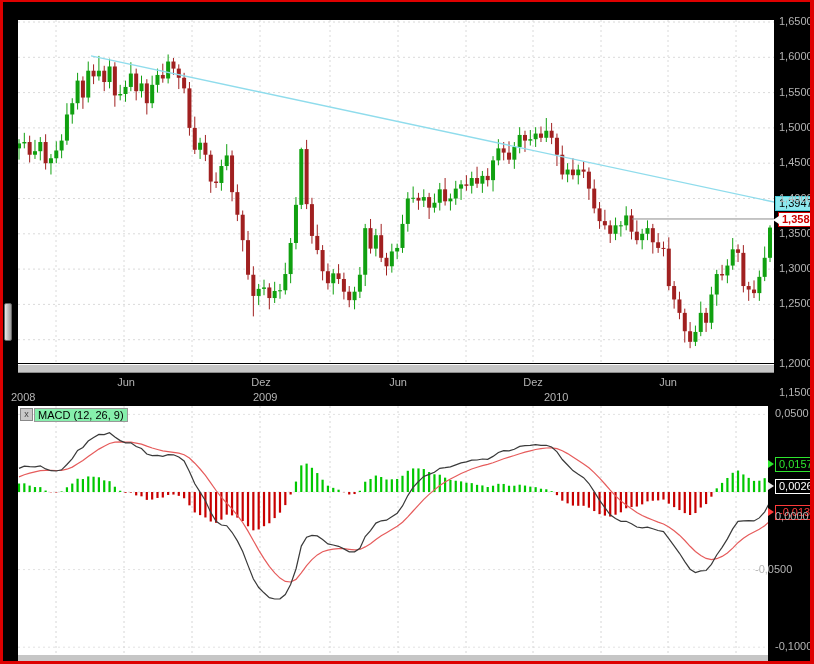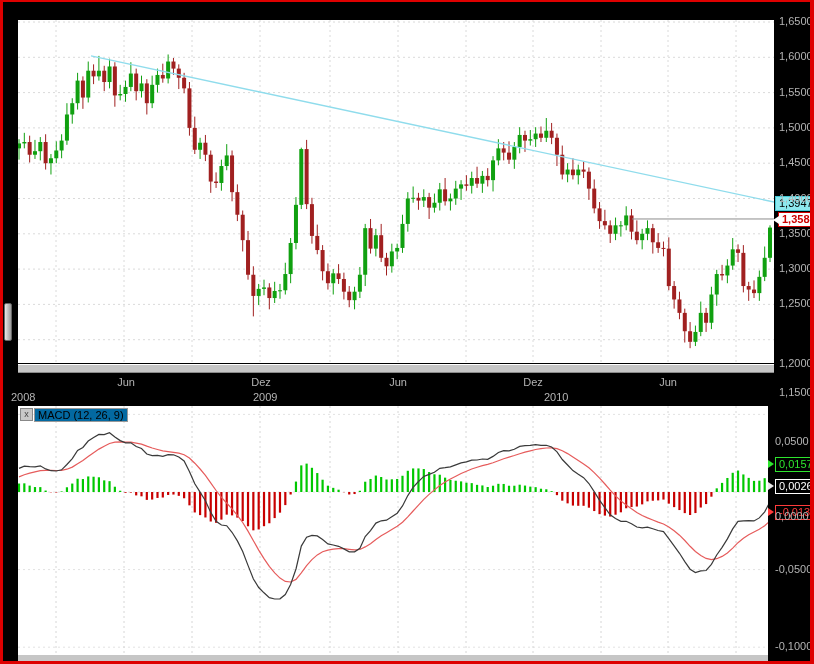--- a/index.html
+++ b/index.html
@@ -29,21 +29,21 @@
   .tag-last{left:775px;top:210px;background:#fff;color:#cc0000;border:1px solid #cc0000;font-weight:bold;}
   .tag-last .ptr{position:absolute;left:-6px;top:3px;width:0;height:0;border-top:4px solid transparent;
     border-bottom:4px solid transparent;border-right:6px solid #fff;}
   .tag-hist{left:772px;top:455px;background:#000;color:#2ee52e;border:1px solid #2ee52e;}
   .tag-macd{left:772px;top:477px;background:#000;color:#fff;border:1px solid #fff;}
   .tag-sig{left:772px;top:503px;background:#000;color:#ff3b3b;border:1px solid #ff3b3b;}
   .arrow{position:absolute;width:0;height:0;border-top:4px solid transparent;border-bottom:4px solid transparent;}
   .macd-legend{position:absolute;left:17px;top:406px;height:14px;display:flex;align-items:stretch;}
   .macd-close{width:13px;height:13px;background:#c9c9c9;border:1px solid #888;color:#444;font-size:9px;
     line-height:11px;text-align:center;margin-right:1px;cursor:default;}
-  .macd-title{background:#0369a1;border:1px solid #999;color:#000;font-size:11px;line-height:12px;padding:0 3px;}
+  .macd-title{background:#86efac;border:1px solid #999;color:#000;font-size:11px;line-height:12px;padding:0 3px;}
   .left-grip{position:absolute;left:1px;top:301px;width:8px;height:38px;background:linear-gradient(90deg,#e8e8e8,#9a9a9a);
     border:1px solid #666;border-radius:2px;}
 </style>
 </head>
 <body>
 
 <div class="win">
 
 
   <svg id="priceChart" width="756" height="343">
@@ -550,17 +550,17 @@
     <div class="axis-label" style="left: 776px; top: 339px; margin-top: 16px;">1,2000</div>
     <div class="axis-label" style="left: 776px; top: 384px;">1,1500</div>
     <div class="axis-label x-label" style="left: 123px; top: 374px;">Jun</div>
     <div class="axis-label x-label" style="left: 258px; top: 374px;">Dez</div>
     <div class="axis-label x-label" style="left: 395px; top: 374px;">Jun</div>
     <div class="axis-label x-label" style="left: 530px; top: 374px;">Dez</div>
     <div class="axis-label x-label" style="left: 665px; top: 374px;">Jun</div>
     <div class="axis-label" style="left: 8px; top: 389px;">2008</div>
     <div class="axis-label" style="left: 250px; top: 389px;">2009</div>
     <div class="axis-label" style="left: 541px; top: 389px;">2010</div>
-    <div class="axis-label" style="left: 772px; top: 405.4px; margin-top: 28px;">0,0500</div>
+    <div class="axis-label" style="left: 772px; top: 405.4px;">0,0500</div>
     <div class="axis-label" style="left: 772px; top: 508px;">0,0000</div>
-    <div class="axis-label" style="left: 772px; top: 560.6px;">-0,0500</div>
+    <div class="axis-label" style="left: 752px; top: 560.6px;">-0,0500</div>
     <div class="axis-label" style="left: 772px; top: 638.2px;">-0,1000</div>
   </div>
 
 </body></html>

